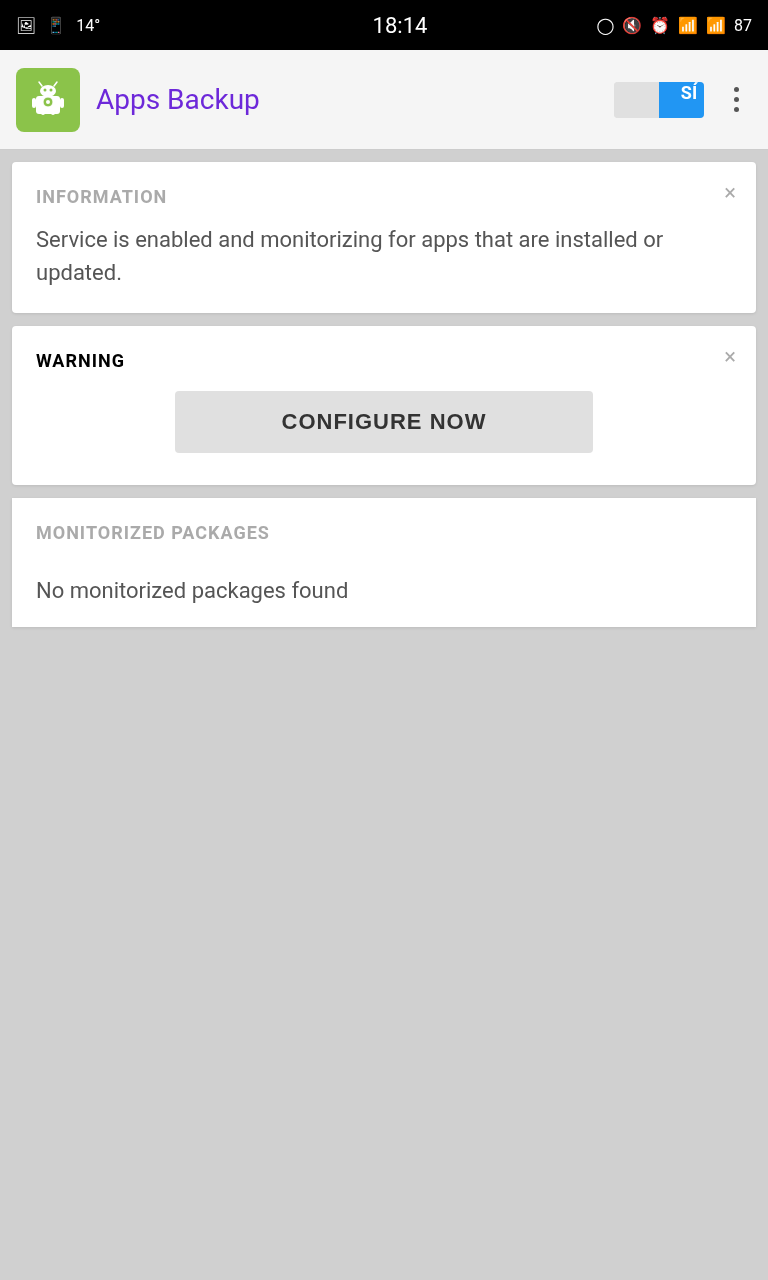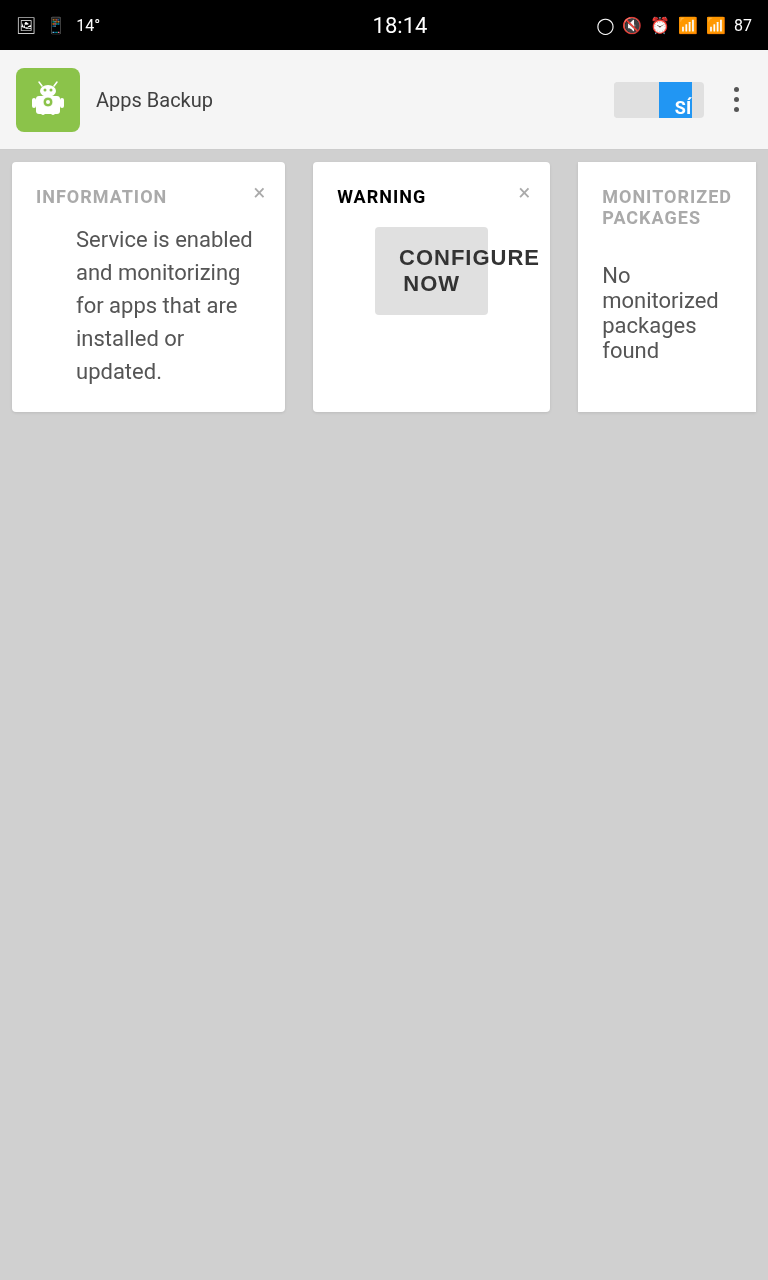--- a/index.html
+++ b/index.html
@@ -64,23 +64,23 @@
       align-items: center;
       justify-content: center;
       margin-right: 16px;
       flex-shrink: 0;
     }
     .app-icon svg {
       width: 40px;
       height: 40px;
     }
     .app-title {
-      font-size: 20px;
+      font-size: 28px;
       font-weight: 400;
-      color: #404040;
+      color: #6d28d9;
       flex: 1;
     }
     .toggle-container {
       display: flex;
       align-items: center;
       margin-right: 16px;
     }
     .toggle-track {
       width: 90px;
       height: 36px;
@@ -89,25 +89,25 @@
       display: flex;
       align-items: center;
       overflow: hidden;
     }
     .toggle-off {
       width: 45px;
       height: 36px;
       background-color: #e0e0e0;
     }
     .toggle-on {
-      width: 33px;
+      width: 45px;
       height: 36px;
       background-color: #2196f3;
       display: flex;
-      align-items: flex-end;
+      align-items: flex-start;
       justify-content: center;
       color: #fff;
       font-size: 18px;
       font-weight: bold;
       padding-left: 15px;
     }
     .overflow-menu {
       width: 32px;
       height: 32px;
       display: flex;
@@ -121,22 +121,22 @@
       width: 5px;
       height: 5px;
       background-color: #555;
       border-radius: 50%;
     }
 
     
     .main-content {
       padding: 12px;
       display: flex;
-      flex-direction: row;
-      gap: 28px;
+      flex-direction: column;
+      gap: 13px;
     }
 
     
     .card {
       background-color: #fff;
       border-radius: 4px;
       padding: 24px;
       position: relative;
       box-shadow: 0 1px 3px rgba(0,0,0,0.1);
     }
@@ -148,37 +148,36 @@
       margin-bottom: 16px;
       text-transform: uppercase;
     }
     .card-title.warning-title {
       color: #000000;
     }
     .card-text {
       font-size: 22px;
       color: #555;
       line-height: 1.5;
-      margin-left: 40px;
     }
     .close-btn {
       position: absolute;
       top: 20px;
       right: 20px;
       font-size: 22px;
       color: #aaa;
       cursor: pointer;
       line-height: 1;
     }
 
     
     .configure-btn {
       display: block;
       width: 60%;
-      margin: 20px auto 0;
+      margin: 20px auto 8px;
       padding: 18px 24px;
       background-color: #e0e0e0;
       border: none;
       border-radius: 4px;
       font-size: 22px;
       font-weight: bold;
       color: #333;
       letter-spacing: 1px;
       cursor: pointer;
       text-align: center;

